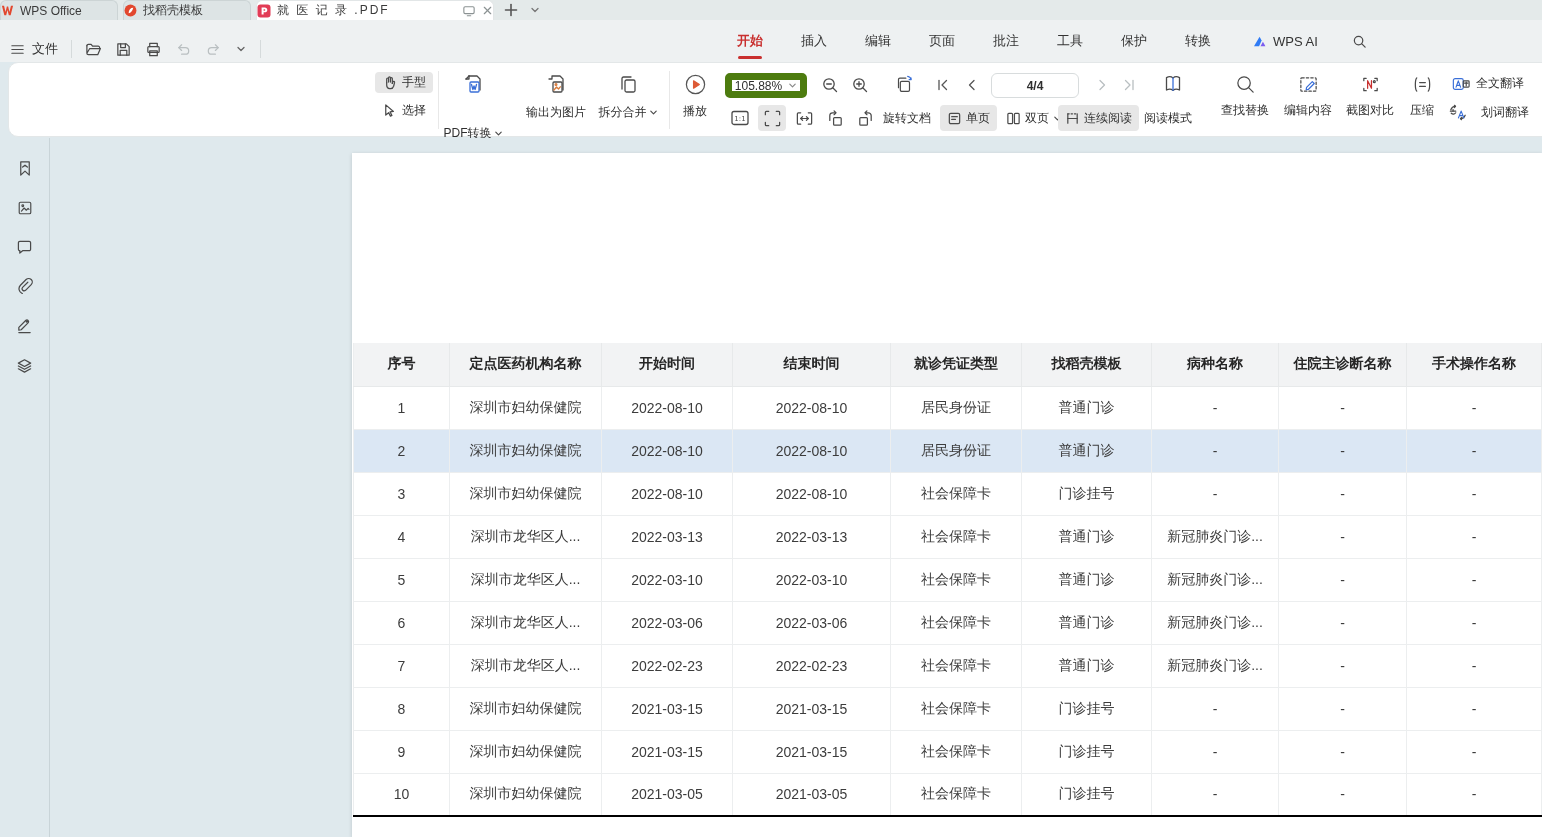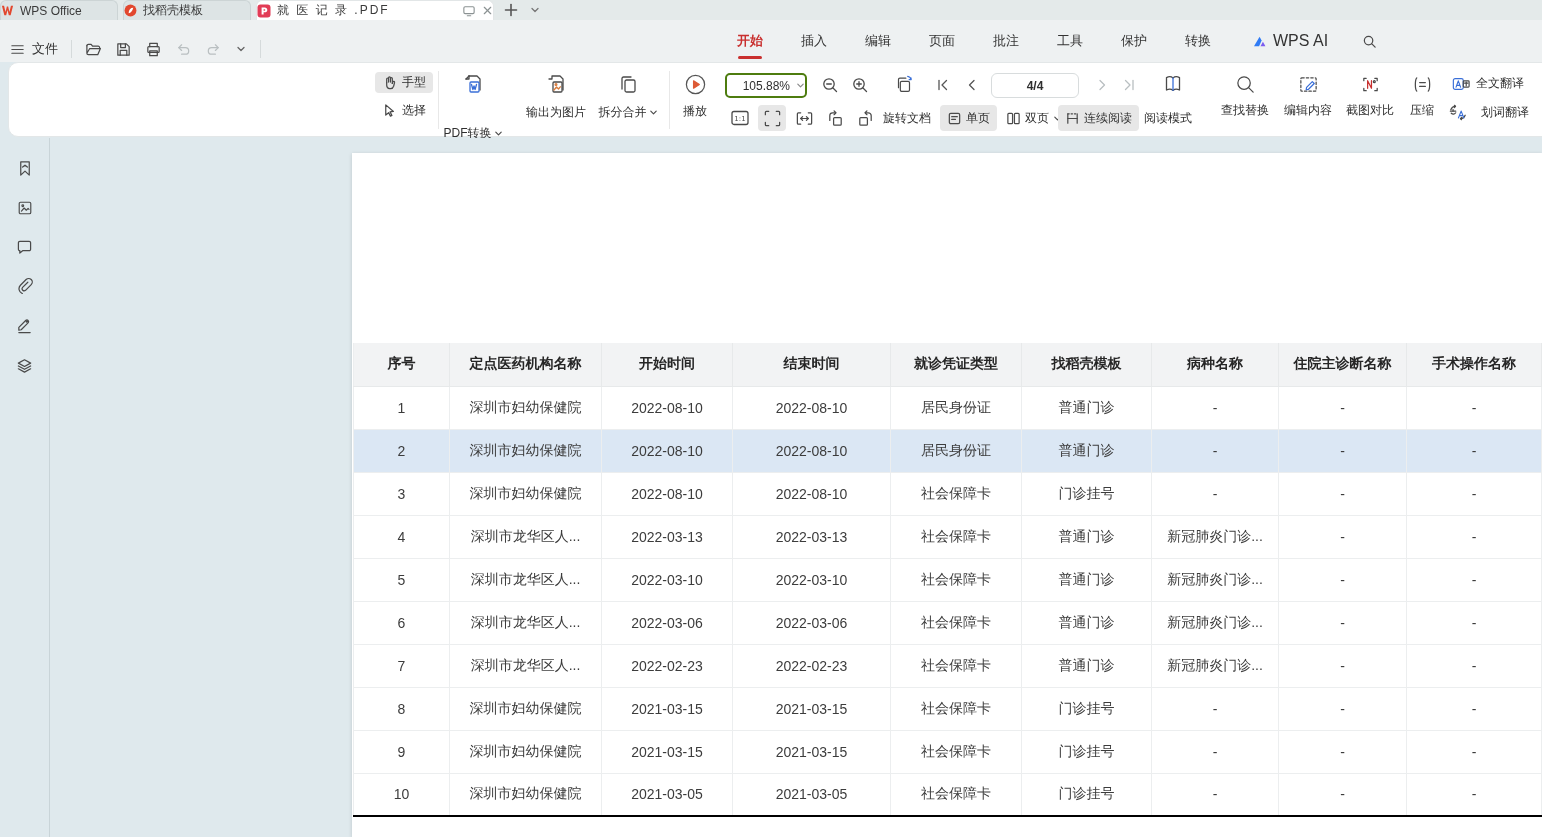--- a/index.html
+++ b/index.html
@@ -21,32 +21,32 @@
 
   
   .menubar { position:absolute; left:0; top:20px; width:100%; height:42px; background:#eef1f2; }
   .quickbar { position:absolute; left:10px; top:0; height:58px; display:flex; align-items:center; gap:13px;text-align:center; }
   .quickbar .vdiv { width:1px; height:18px; background:#d5dadb; }
   .file-label { font-size:13px; color:#333; }
   .menus { position:absolute; left:737px; top:0; height:42px; display:flex; align-items:center; gap:38px; }
   .menu-item { font-size:13px; color:#333; position:relative; cursor:default; }
   .menu-item.active { color:#c9302f; font-weight:bold; }
   .menu-item.active::after { content:""; position:absolute; left:1px; right:1px; bottom:-9px; height:3px; background:#c9302f; border-radius:2px; }
-  .ai-entry { display:flex; align-items:center; gap:5px; font-size:16px; margin-left:4px; }
+  .ai-entry { display:flex; align-items:center; gap:5px; font-size:13px; margin-left:4px; }
 
   
   .ribbon { position:absolute; left:8px; top:62px; width:1560px; height:75px; background:#fff;
             border:1px solid #e3e7e8; border-radius:10px; }
   .rb { position:absolute; font-size:12px; color:#2f2f2f; }
   .pill { display:flex; align-items:center; gap:5px; padding:2px 7px; border-radius:4px; }
   .pill.on { background:#e7e7e7; }
   .bigbtn { display:flex; flex-direction:column; align-items:center; gap:7px; text-align:center; }
   .bigbtn .lbl { display:flex; align-items:center; gap:2px; white-space:nowrap; }
   .rdiv { position:absolute; top:8px; width:1px; height:58px; background:#e8e8e8; }
-  .combo { border:2px solid #4d7c0f; border-radius:5px; display:flex; align-items:center; justify-content:flex-end; gap:6px; font-size:12px; background:#fff; }
+  .combo { border:7px solid #4d7c0f; border-radius:5px; display:flex; align-items:center; justify-content:center; gap:6px; font-size:12px; background:#fff; }
   .pagebox { border:1px solid #d8dcdd; border-radius:6px; display:flex; align-items:center; justify-content:center; font-size:12px; font-weight:bold; background:#fff; }
   .rowpill { display:flex; align-items:center; gap:4px; height:26px; padding:0 7px; border-radius:4px; white-space:nowrap; }
   .rowpill.on { background:#e7e7e7; }
   .sqbtn { width:28px; height:26px; display:flex; align-items:center; justify-content:center; border-radius:4px; }
   .sqbtn.on { background:#e7e7e7; }
 
   
   .workspace { position:absolute; left:0; top:138px; width:100%; height:699px; background:#dfe9ed; }
   .side-tools { position:absolute; left:0; top:0; width:50px; height:100%; border-right:1px solid #c9d4d8;
                 display:flex; flex-direction:column; align-items:center; padding-top:22px; gap:23px; }

